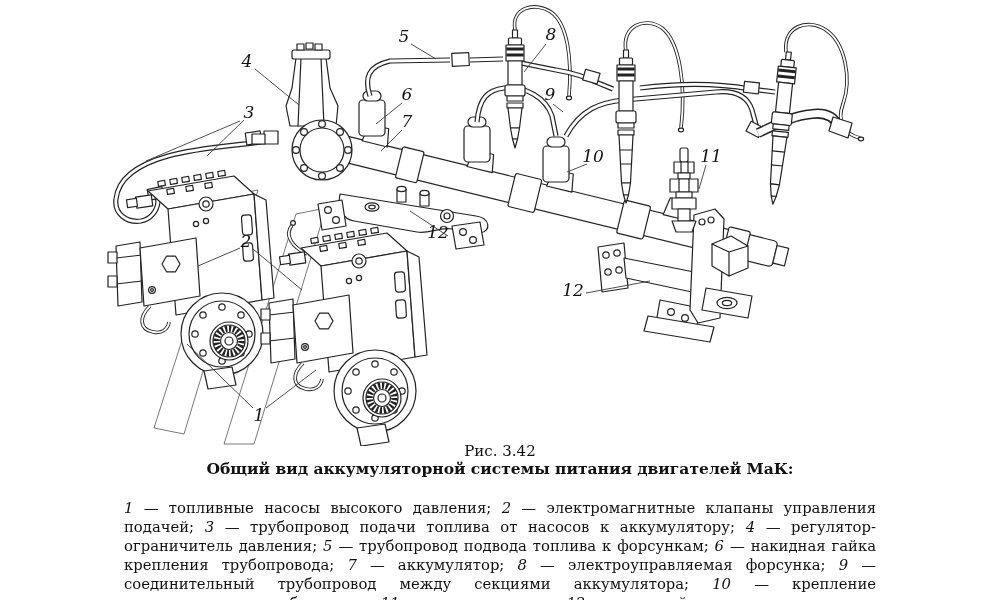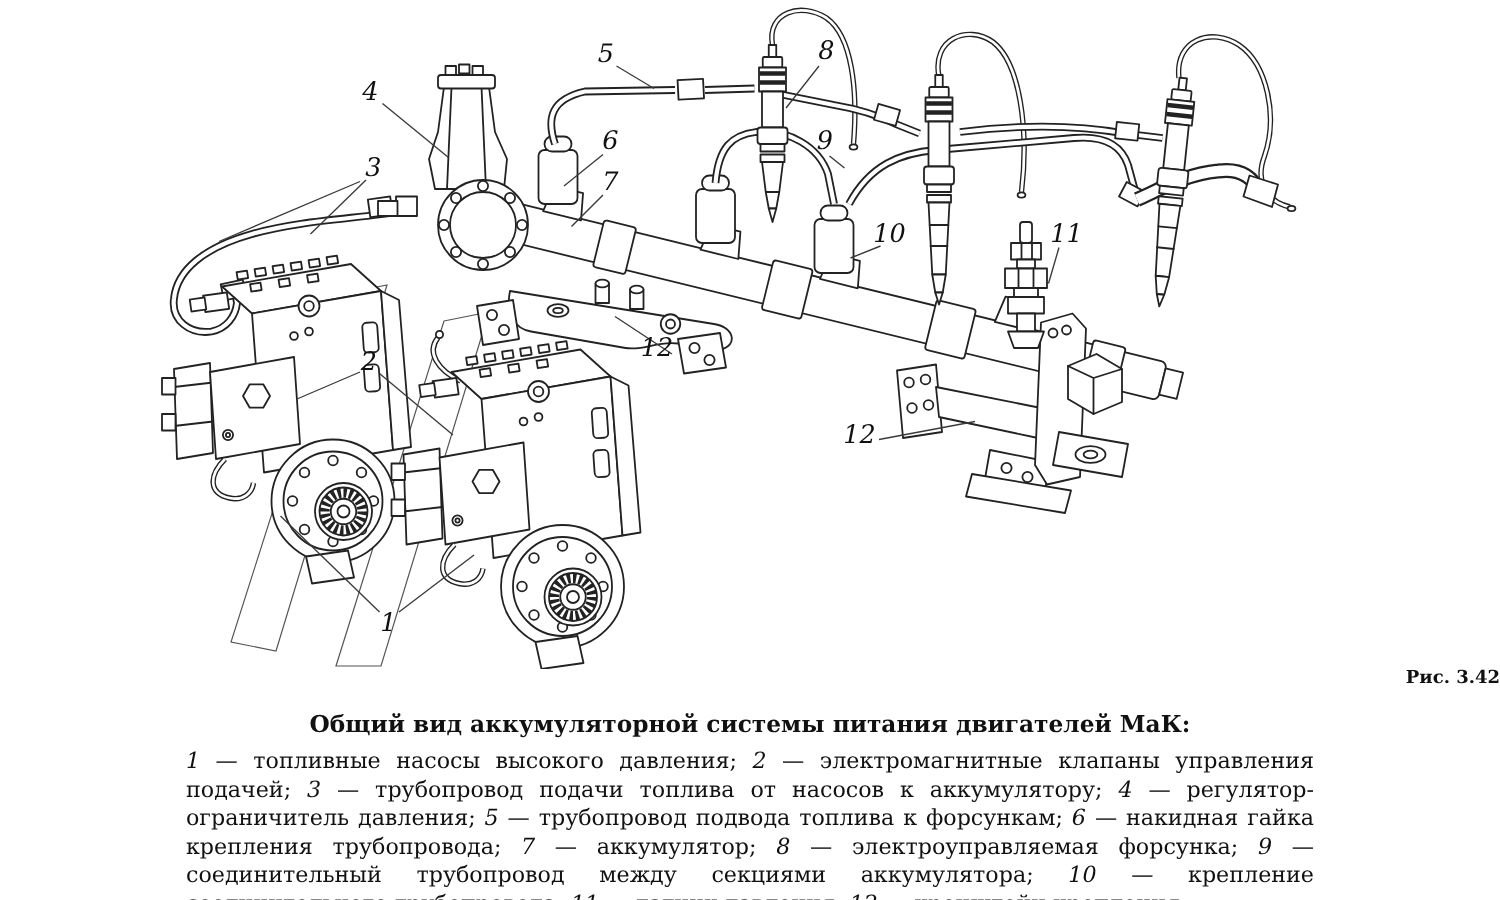--- a/index.html
+++ b/index.html
@@ -16,22 +16,22 @@
   .p3o{fill:none;stroke:#222222;stroke-width:3.6;}
   .p3i{fill:none;stroke:#ffffff;stroke-width:1.8;}
   .rbo{fill:none;stroke:#222222;stroke-width:10;}
   .rbi{fill:none;stroke:#ffffff;stroke-width:7;}
   .gear{fill:none;stroke:#222222;stroke-width:6.5;stroke-dasharray:2.2 1.7;}
   .callout{font:italic 17px "DejaVu Serif","Liberation Serif",serif;fill:#111111;
            text-anchor:middle;dominant-baseline:middle;}
   .leader{stroke:#3a3a3a;stroke-width:0.9;}
   
   .caption-block{position:absolute;left:0;top:443px;width:1000px;text-align:center;}
-  .fig-number{font-weight:bold;font-size:12px;line-height:16px;text-align:right;}
-  .fig-title{font-weight:bold;font-size:15.5px;line-height:17px;margin-top:15px;}
+  .fig-number{font-weight:normal;font-size:15px;line-height:16px;}
+  .fig-title{font-weight:bold;font-size:15.5px;line-height:17px;margin-top:1px;}
   .legend{position:absolute;left:124px;top:483px;width:752px;text-align:justify;
           font-size:14.8px;line-height:19px;}
   .legend .lnum{font-style:italic;}
 </style>
 </head>
 <body>
 
 <div class="page">
 
   <svg class="figure-svg" width="1000" height="446" viewBox="0 0 1000 446" xmlns="http://www.w3.org/2000/svg">

